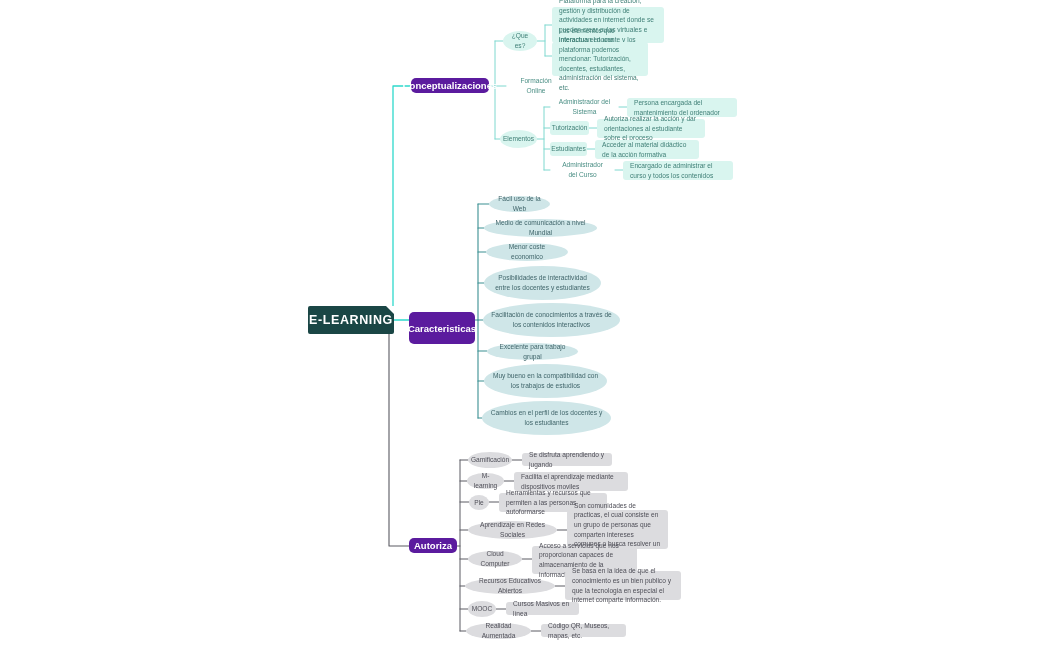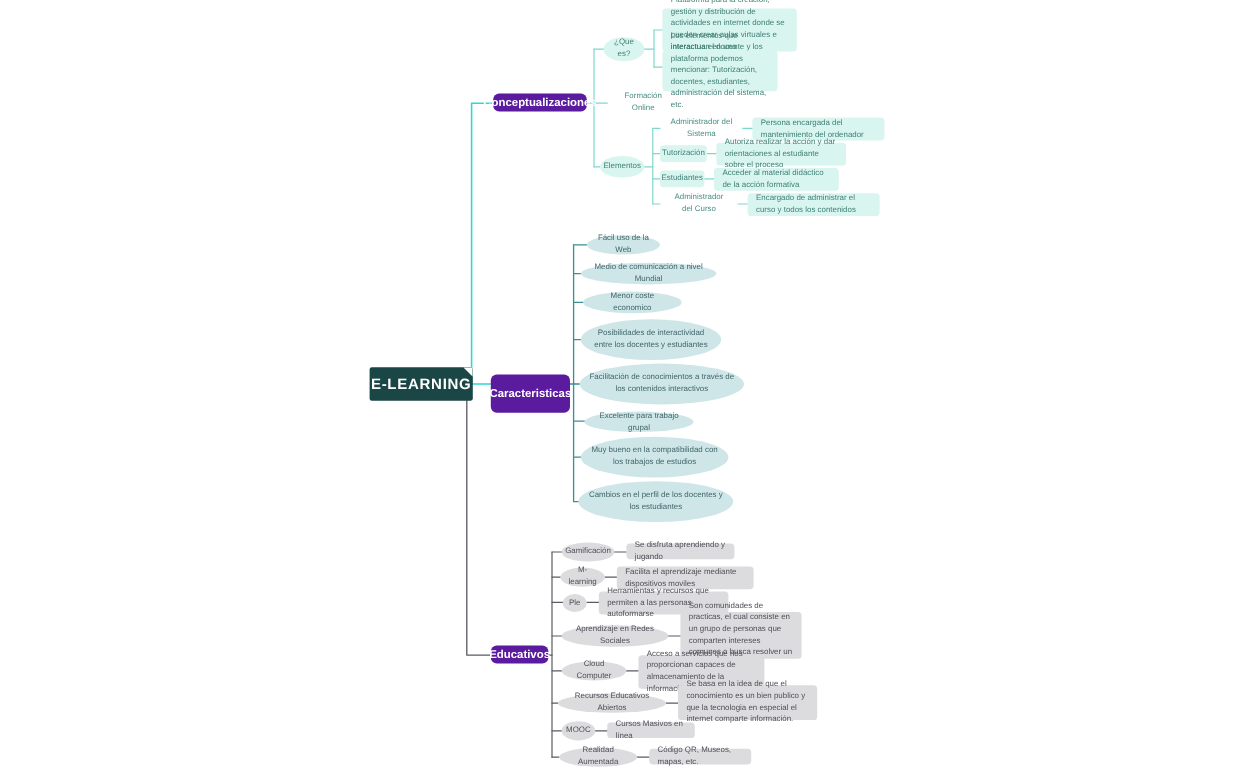--- a/index.html
+++ b/index.html
@@ -144,21 +144,21 @@
 
   <div class="pill" style="left:411px; top:78px; width:78px; height:15px;">
     <span>Conceptualizaciones</span>
   </div>
 
   <div class="pill" style="left:409px; top:312px; width:66px; height:32px;">
     <span>Caracteristicas</span>
   </div>
 
   <div class="pill" style="left:409px; top:538px; width:48px; height:15px;">
-    <span>Educativos</span>
+    <span>Autoriza</span>
   </div>
 
   <div class="node ctr mint-oval" style="left:503px; top:31px; width:34px; height:20px;">
     <span>¿Que es?</span>
   </div>
 
   <div class="node lft mint-box" style="left:552px; top:7px; width:112px; height:36px;">
     <span>Plataforma para la creación, gestión y distribución de actividades en internet donde se pueden crear aulas virtuales e interactua el docente y los estudiantes.</span>
   </div>
 

